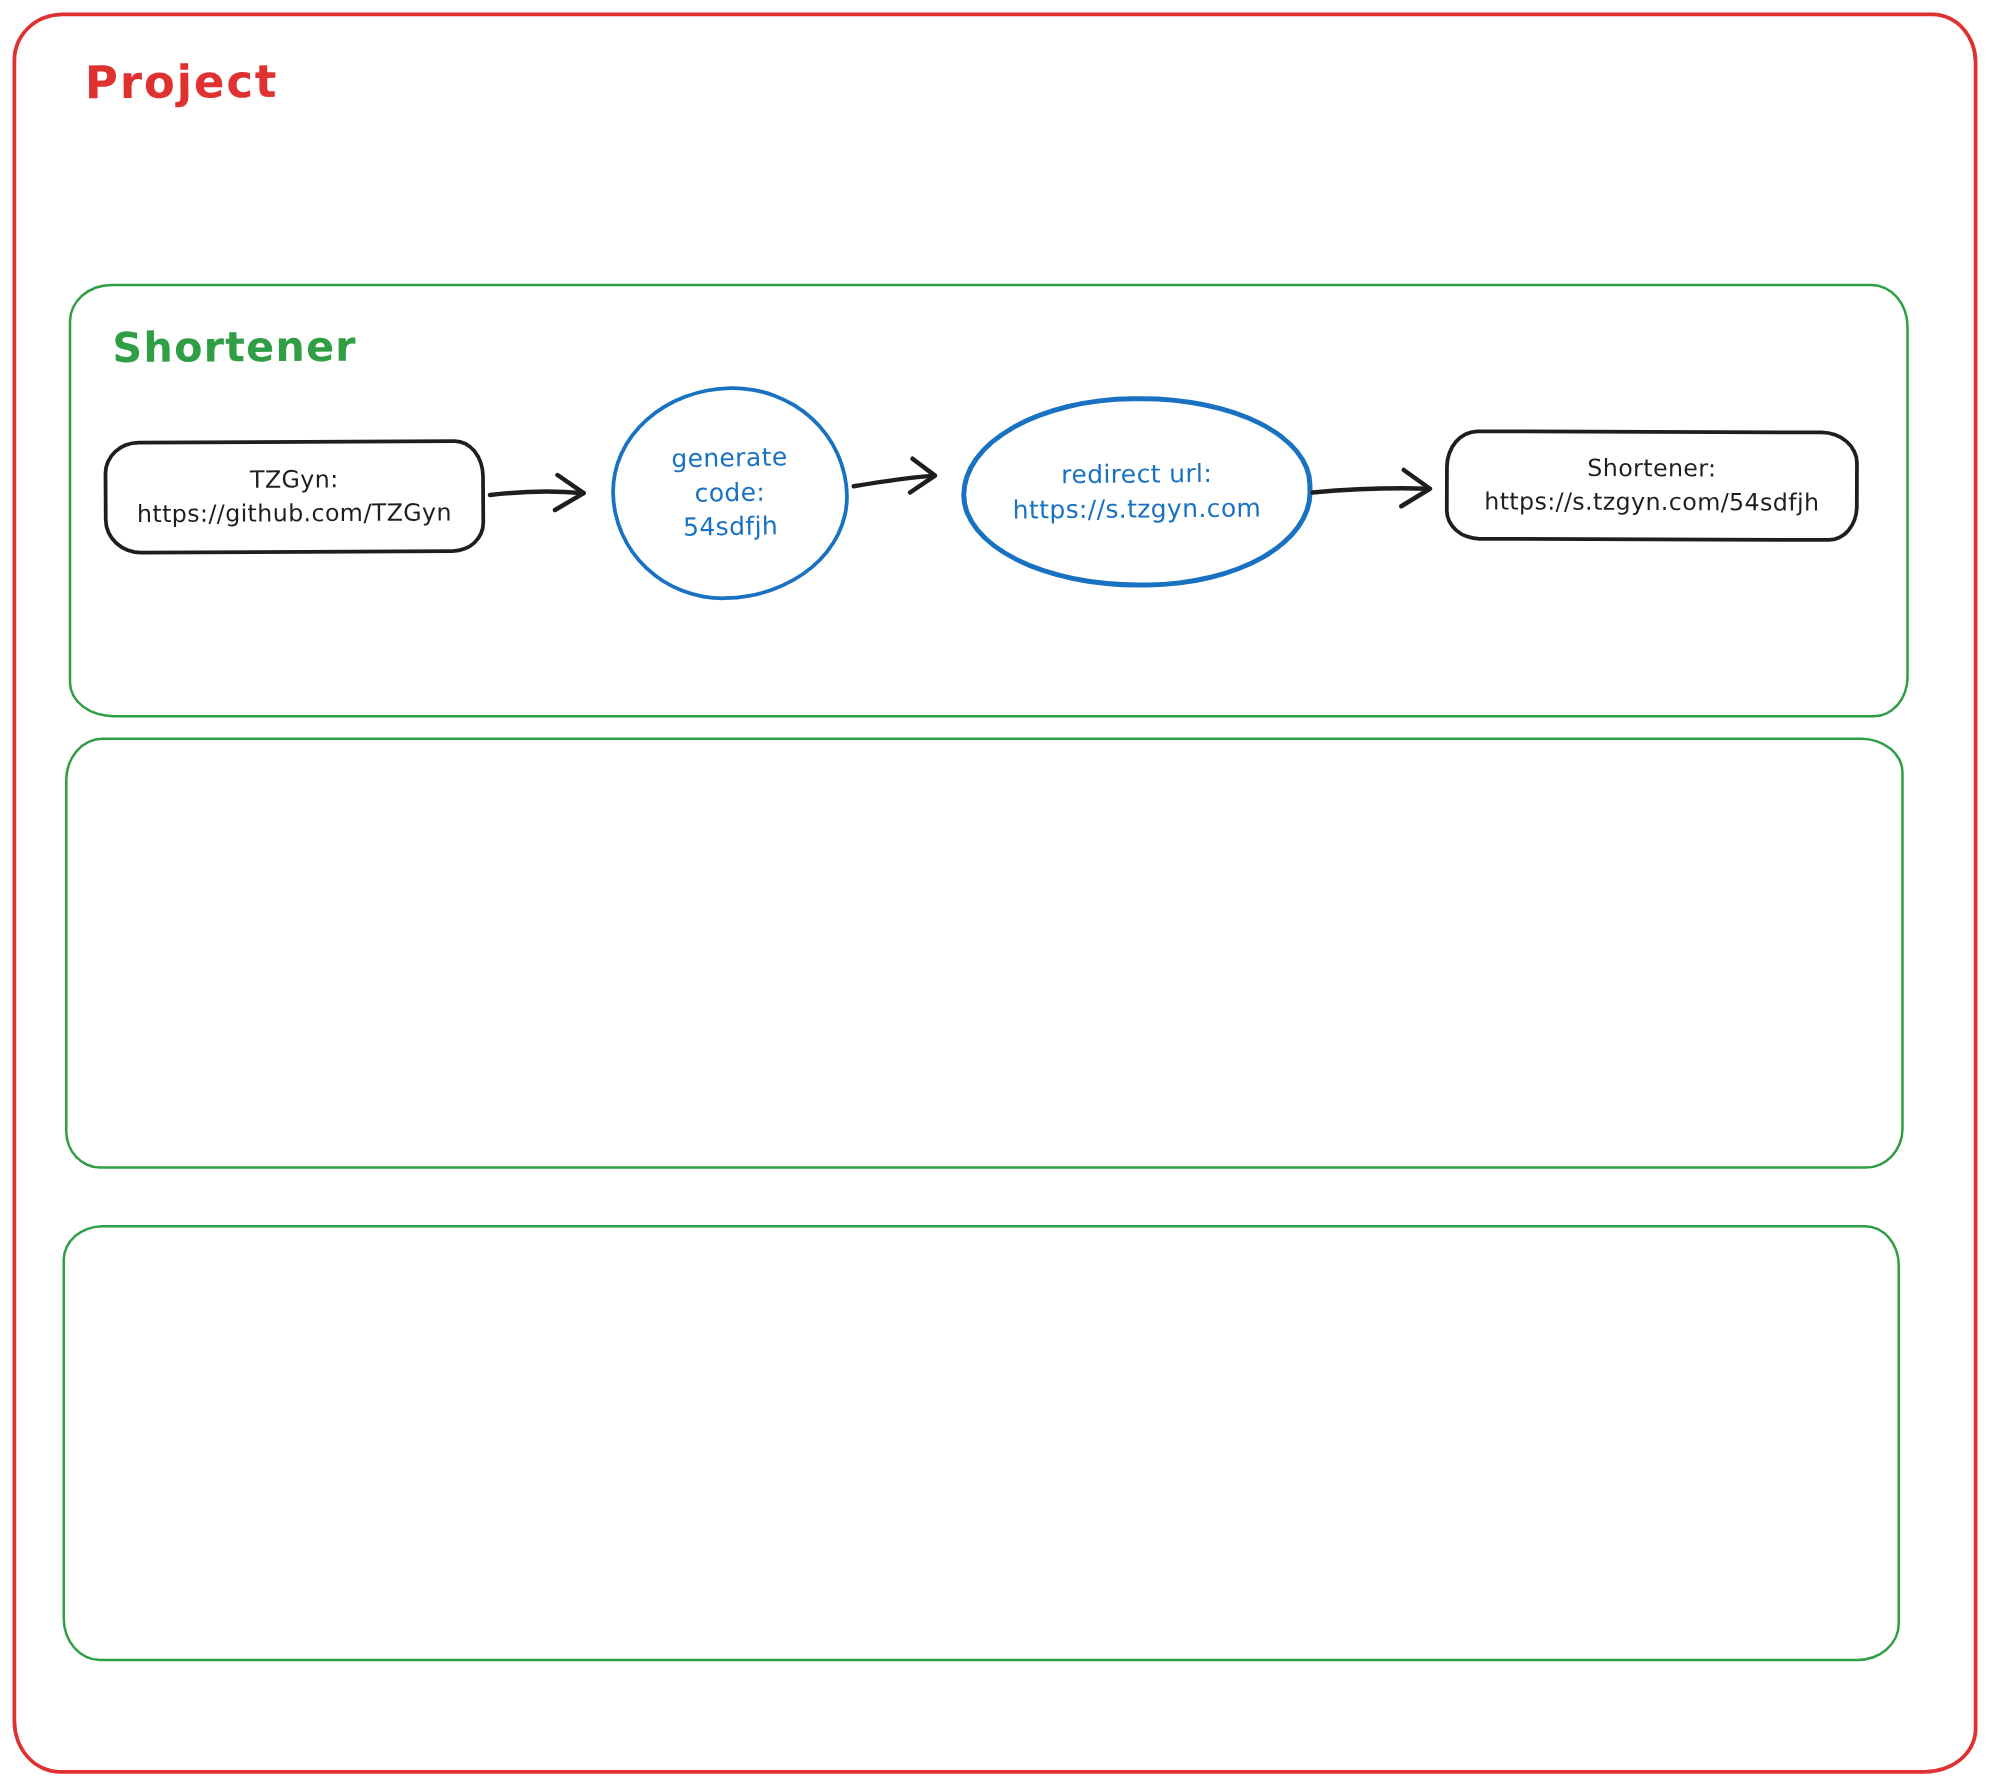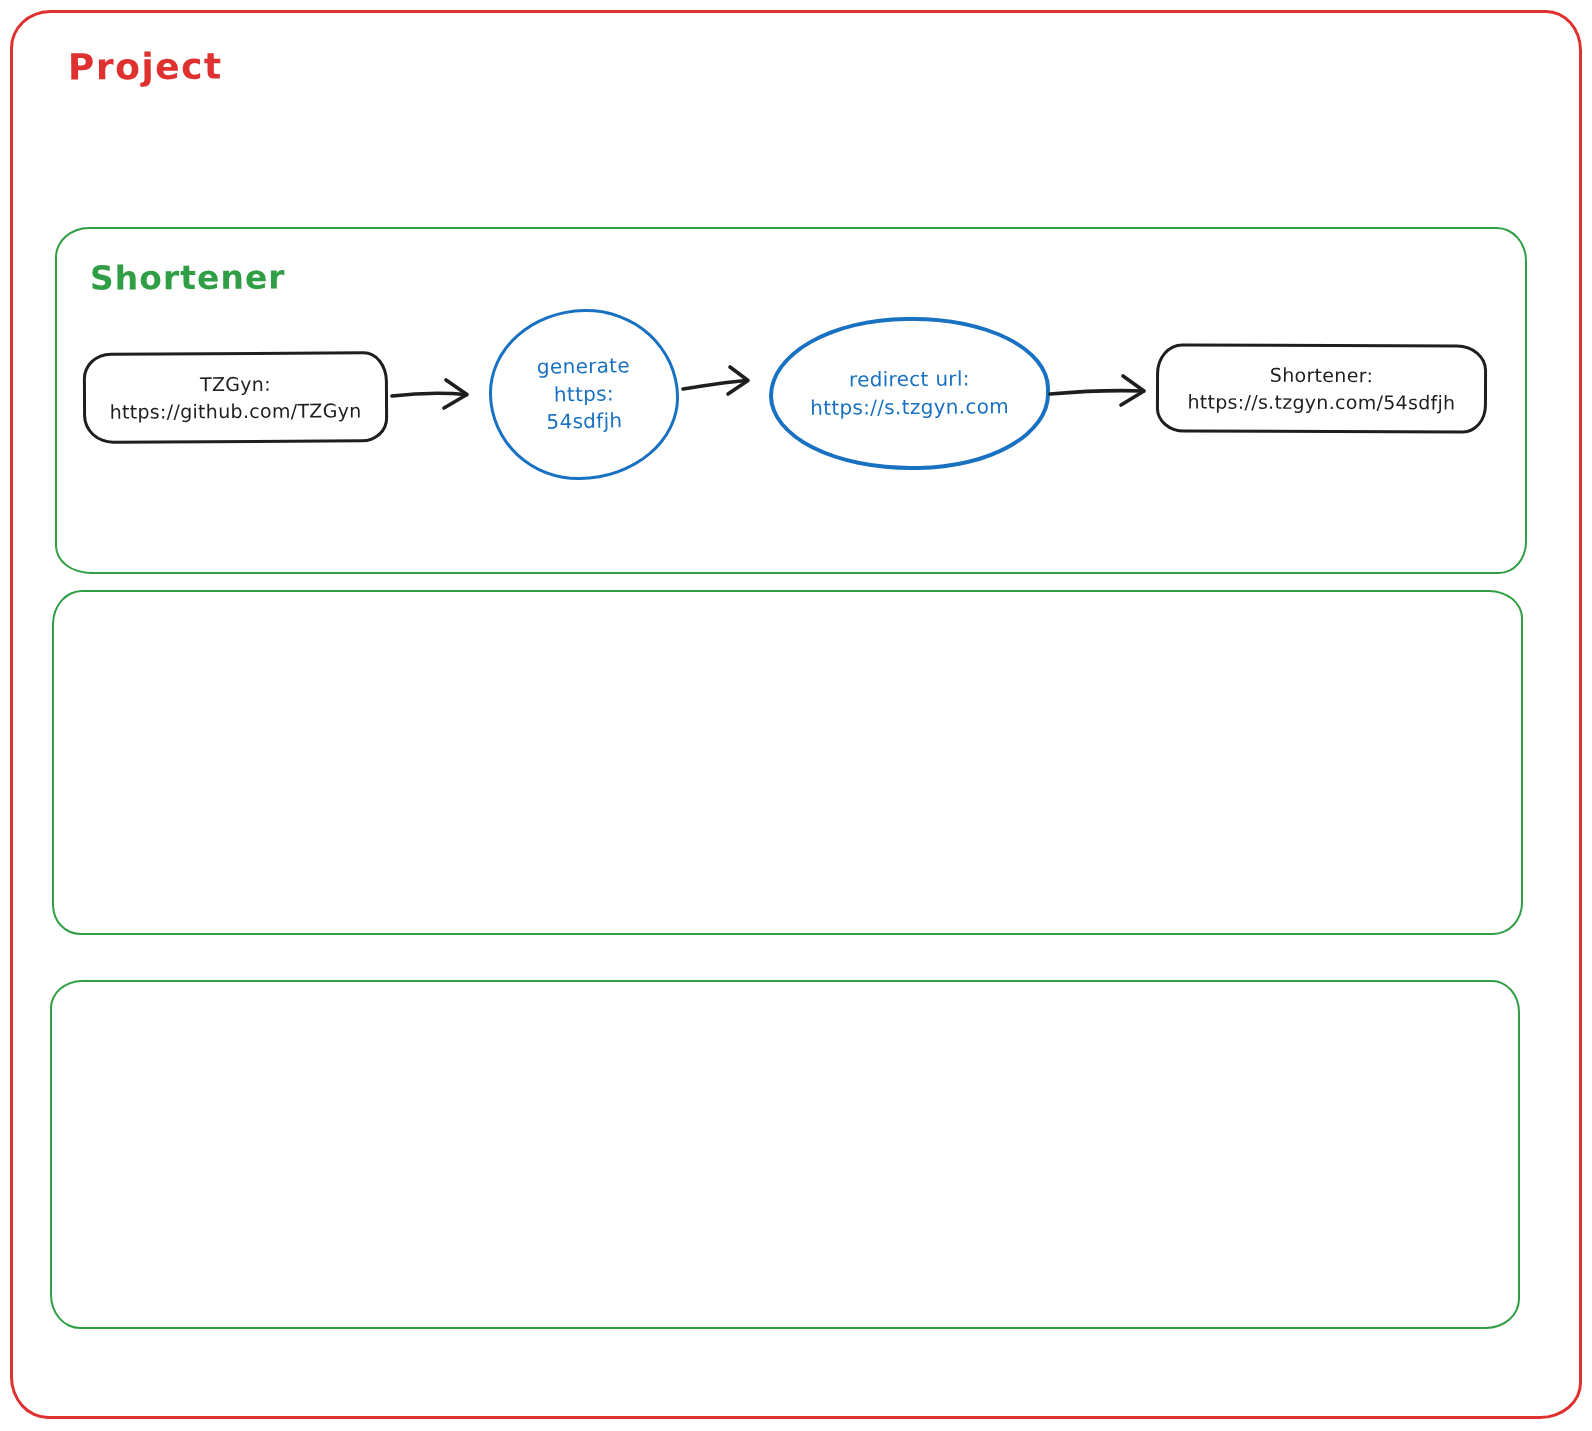--- a/index.html
+++ b/index.html
@@ -136,21 +136,21 @@
     <span>https://github.com/TZGyn</span>
   </div>
 
   <svg class="abs arrow-svg arrow-1" width="90" height="46" viewBox="0 0 90 46">
     <path d="M4,25 C 30,22 55,21.5 78,23.5"></path>
     <path d="M58,9 L79,23.5 M79,23.5 L56,37"></path>
   </svg>
 
   <div class="abs node node-blue node-circle">
     <span>generate</span>
-    <span>https:</span>
+    <span>code:</span>
     <span>54sdfjh</span>
   </div>
 
   <svg class="abs arrow-svg arrow-2" width="80" height="46" viewBox="0 0 80 46">
     <path d="M4,31 C 28,27 48,24 68,22.5"></path>
     <path d="M51,9 L69,22.5 M69,22.5 L49,36"></path>
   </svg>
 
   <div class="abs node node-blue node-ellipse">
     <span>redirect url:</span>

